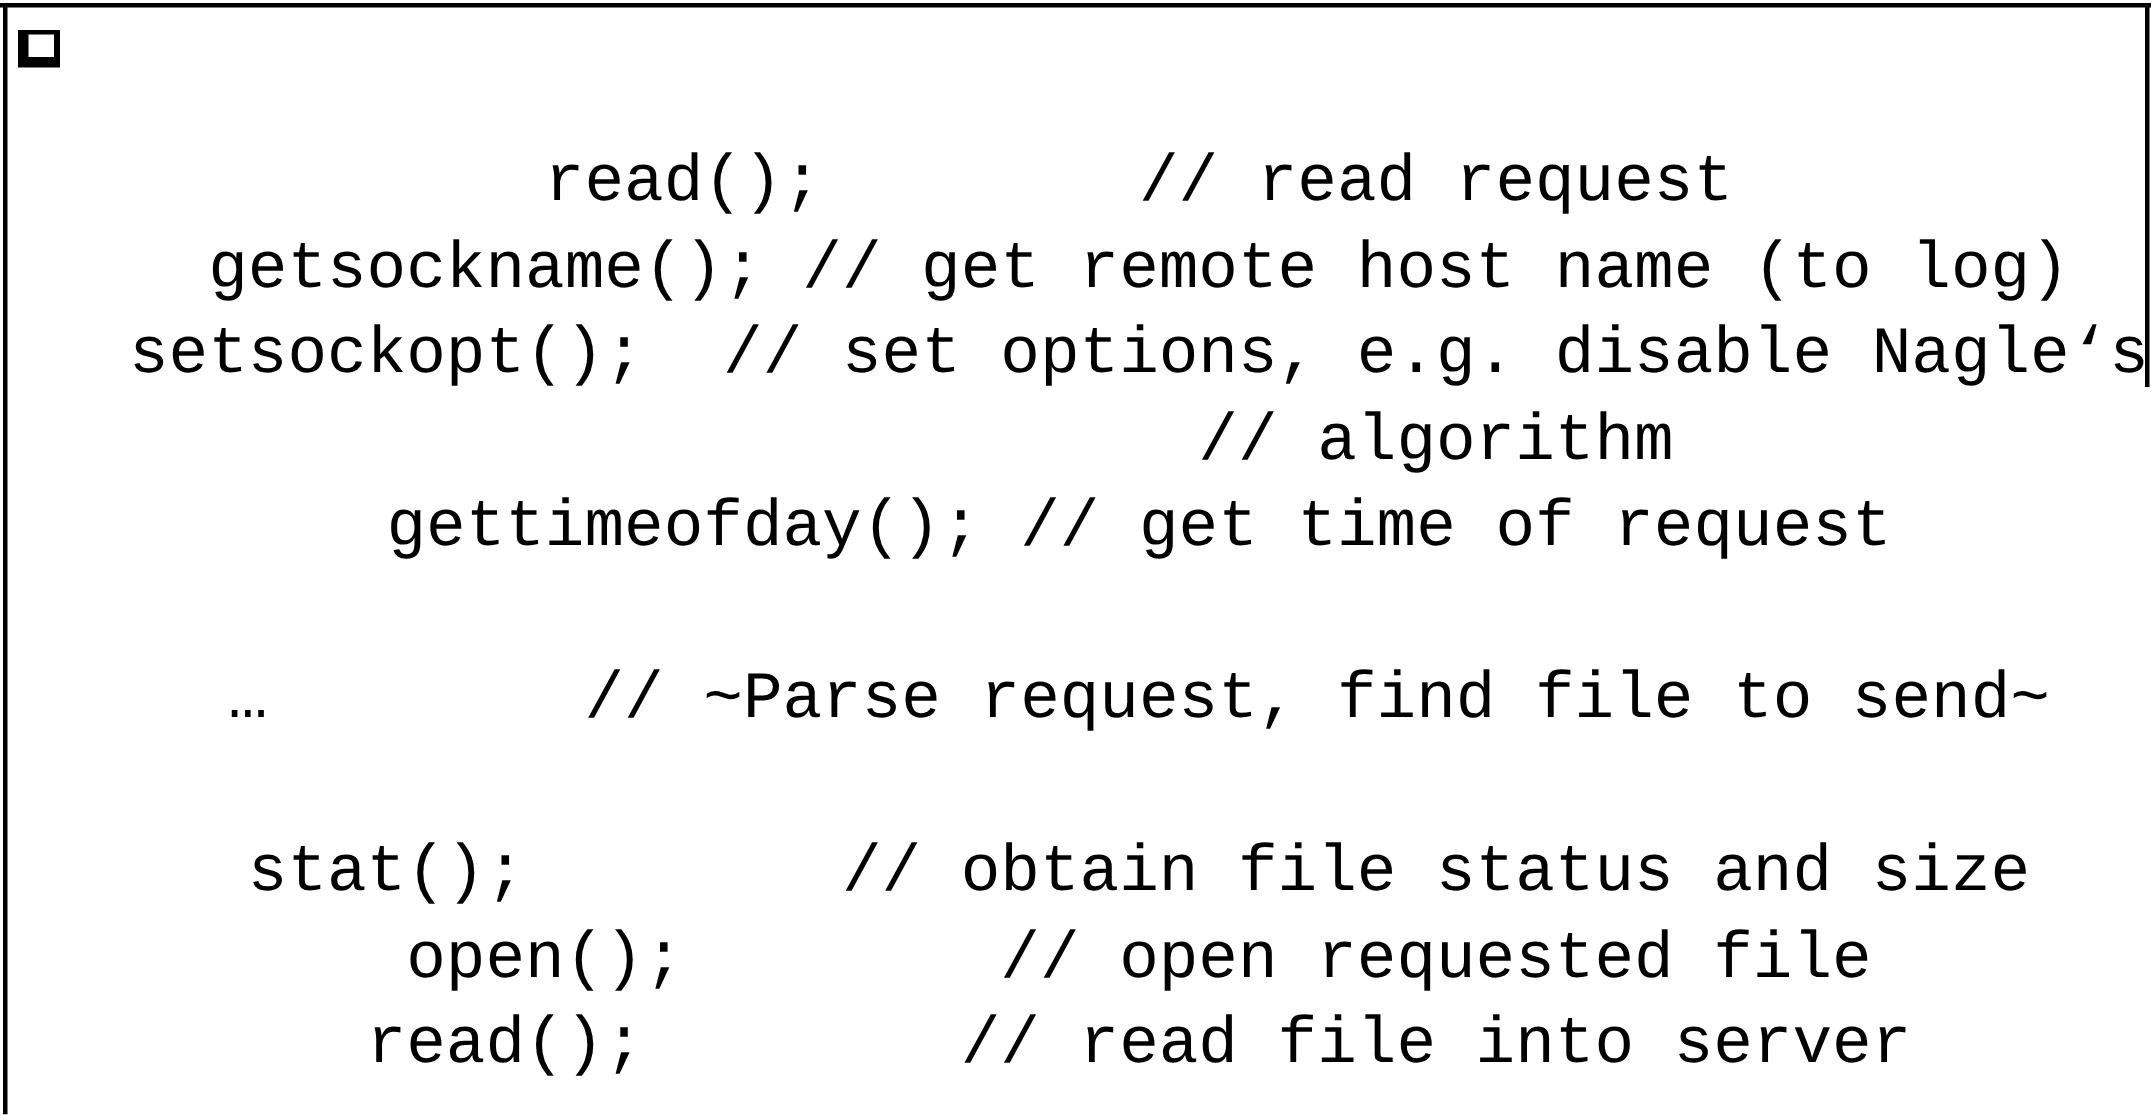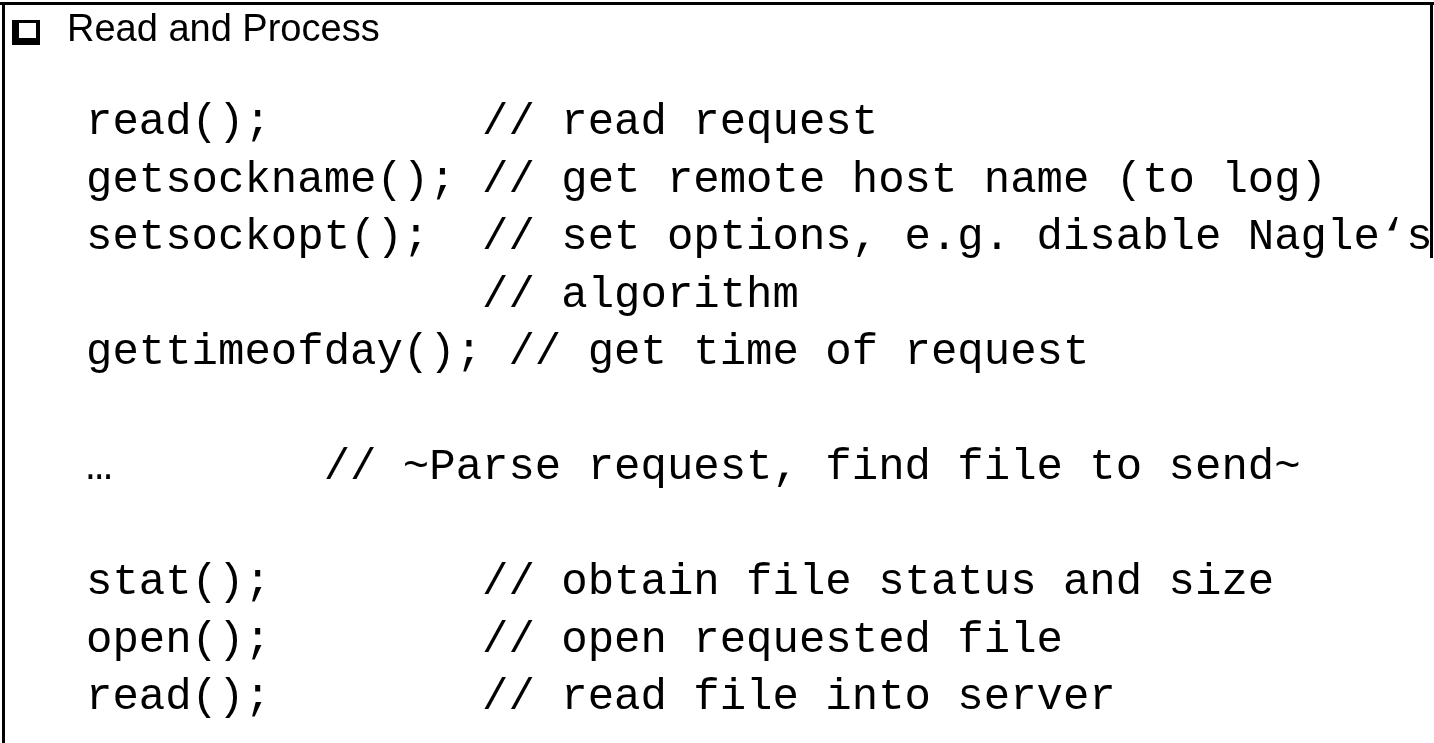--- a/index.html
+++ b/index.html
@@ -62,33 +62,33 @@
     position: absolute;
     left: 86px;
     top: 94px;
     margin: 0;
     font-family: "Liberation Mono", "DejaVu Sans Mono", monospace;
     font-size: 44px;
     line-height: 57.5px;
     color: #000;
     white-space: pre;
     letter-spacing: 0;
+    text-align: center;
   }
 </style>
 </head>
 <body>
 
 <div class="slide">
   <div class="frame-top"></div>
   <div class="frame-left"></div>
   <div class="frame-right"></div>
 
   <div class="title-row">
     <div class="bullet"></div>
-    <div class="title">Read and Process</div>
   </div>
 
   <pre class="code">read();        // read request
 getsockname(); // get remote host name (to log)
 setsockopt();  // set options, e.g. disable Nagle‘s
                // algorithm
 gettimeofday(); // get time of request
 
 …        // ~Parse request, find file to send~
 

